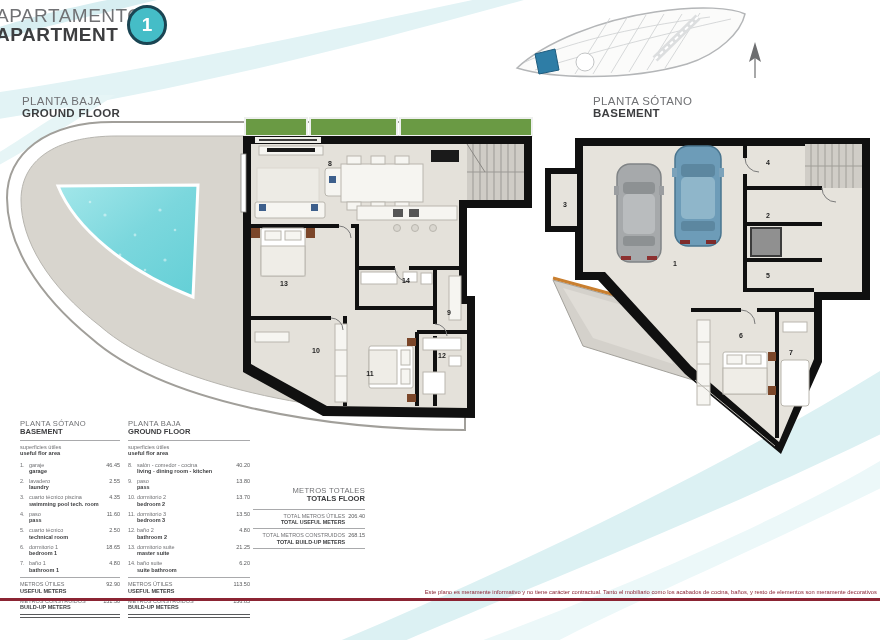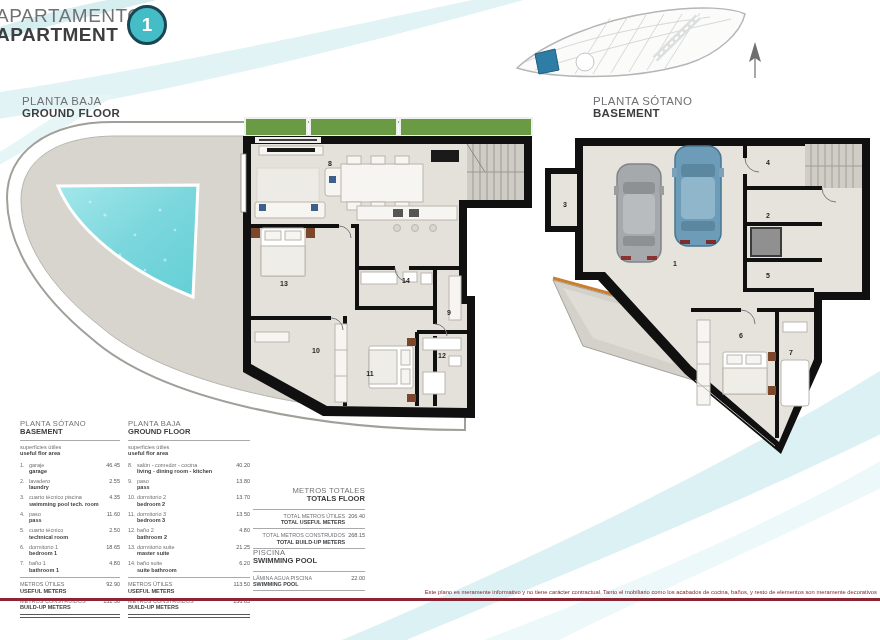--- a/index.html
+++ b/index.html
@@ -552,32 +552,17 @@
         <div class="trow">
           <div class="tnames">
             <div class="t-es">TOTAL METROS CONSTRUIDOS</div>
             <div class="t-en">TOTAL BUILD-UP METERS</div>
           </div>
           <span class="tval">268.15</span>
         </div>
       </div>
   </div>
 
-  <div id="panel-pool" class="abs htable panel">
-    <div class="ttitle">
-      <div class="es">PISCINA</div>
-      <div class="en">SWIMMING POOL</div>
-    </div>
-    <div class="rows">
-        <div class="trow">
-          <div class="tnames">
-            <div class="t-es">LÁMINA AGUA PISCINA</div>
-            <div class="t-en">SWIMMING POOL</div>
-          </div>
-          <span class="tval">22.00</span>
-        </div>
-      </div>
-  </div>
 
   <div id="disclaimer" class="abs">Este plano es meramente informativo y no tiene carácter contractual. Tanto el mobiliario como los acabados de cocina, baños, y resto de elementos son meramente decorativos</div>
   <div id="footer-line" class="abs"></div>
 
 </div>
 
 </body></html>

